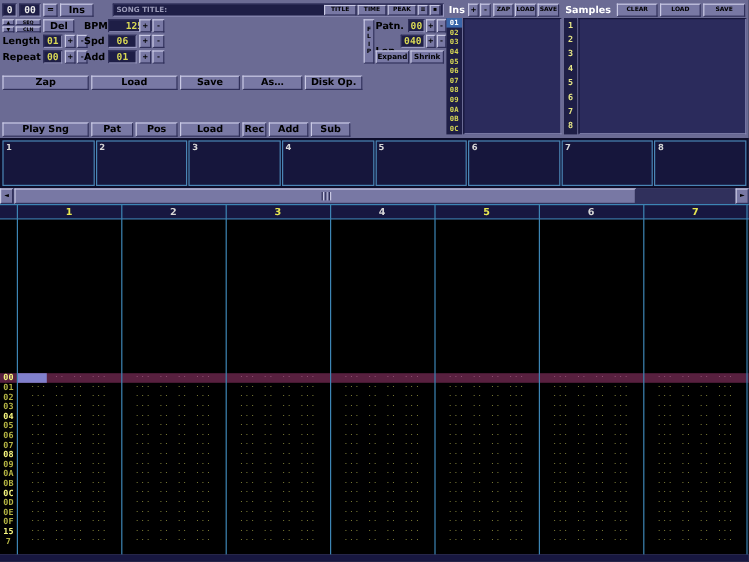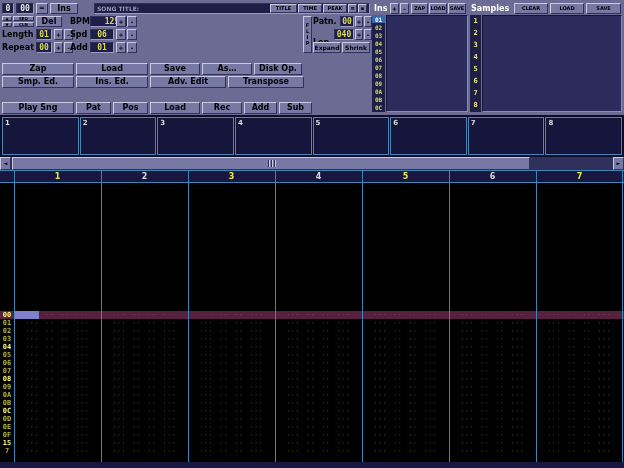--- a/index.html
+++ b/index.html
@@ -142,32 +142,26 @@
   <div class="bv btn f6" style="left:313px;top:42px;width:28px;height:11px">Expand</div>
   <div class="bv btn f6" style="left:342px;top:42px;width:28px;height:11px">Shrink</div>
 
   <div class="menu-row" id="menu-row-1" style="top:63px">
       <div class="bv mbtn" style="width: 72px;">Zap</div>
       <div class="bv mbtn" style="width: 72px;">Load</div>
       <div class="bv mbtn" style="width: 50px;">Save</div>
       <div class="bv mbtn" style="width: 50px;">As…</div>
       <div class="bv mbtn" style="width: 48px;">Disk Op.</div>
     </div>
-  <div class="menu-row" id="menu-row-2" style="top:76px">
-      <div class="bv mbtn" style="width: 72px;">Smp. Ed.</div>
-      <div class="bv mbtn" style="width: 72px;">Ins. Ed.</div>
-      <div class="bv mbtn" style="width: 76px;">Adv. Edit</div>
-      <div class="bv mbtn" style="width: 76px;">Transpose</div>
-    </div>
   <div class="menu-row" id="menu-row-4" style="top:102px">
       <div class="bv mbtn" style="width: 72px;">Play Sng</div>
       <div class="bv mbtn" style="width: 35px;">Pat</div>
       <div class="bv mbtn" style="width: 35px;">Pos</div>
       <div class="bv mbtn" style="width: 50px;">Load</div>
-      <div class="bv mbtn" style="width: 40px;">Rec</div>
+      <div class="bv mbtn" style="width: 20px;">Rec</div>
       <div class="bv mbtn" style="width: 33px;">Add</div>
       <div class="bv mbtn" style="width: 33px;">Sub</div>
     </div>
 
   <span class="lbl wh" style="left:374px;top:5px">Ins</span>
   <div class="bv btn f6" style="left:390px;top:3px;width:9px;height:11px">+</div>
   <div class="bv btn f6" style="left:400px;top:3px;width:9px;height:11px">-</div>
   <div class="bv btn f5" style="left:411px;top:3px;width:17px;height:11px">ZAP</div>
   <div class="bv btn f5" style="left:429px;top:3px;width:18px;height:11px">LOAD</div>
   <div class="bv btn f5" style="left:448px;top:3px;width:18px;height:11px">SAVE</div>

